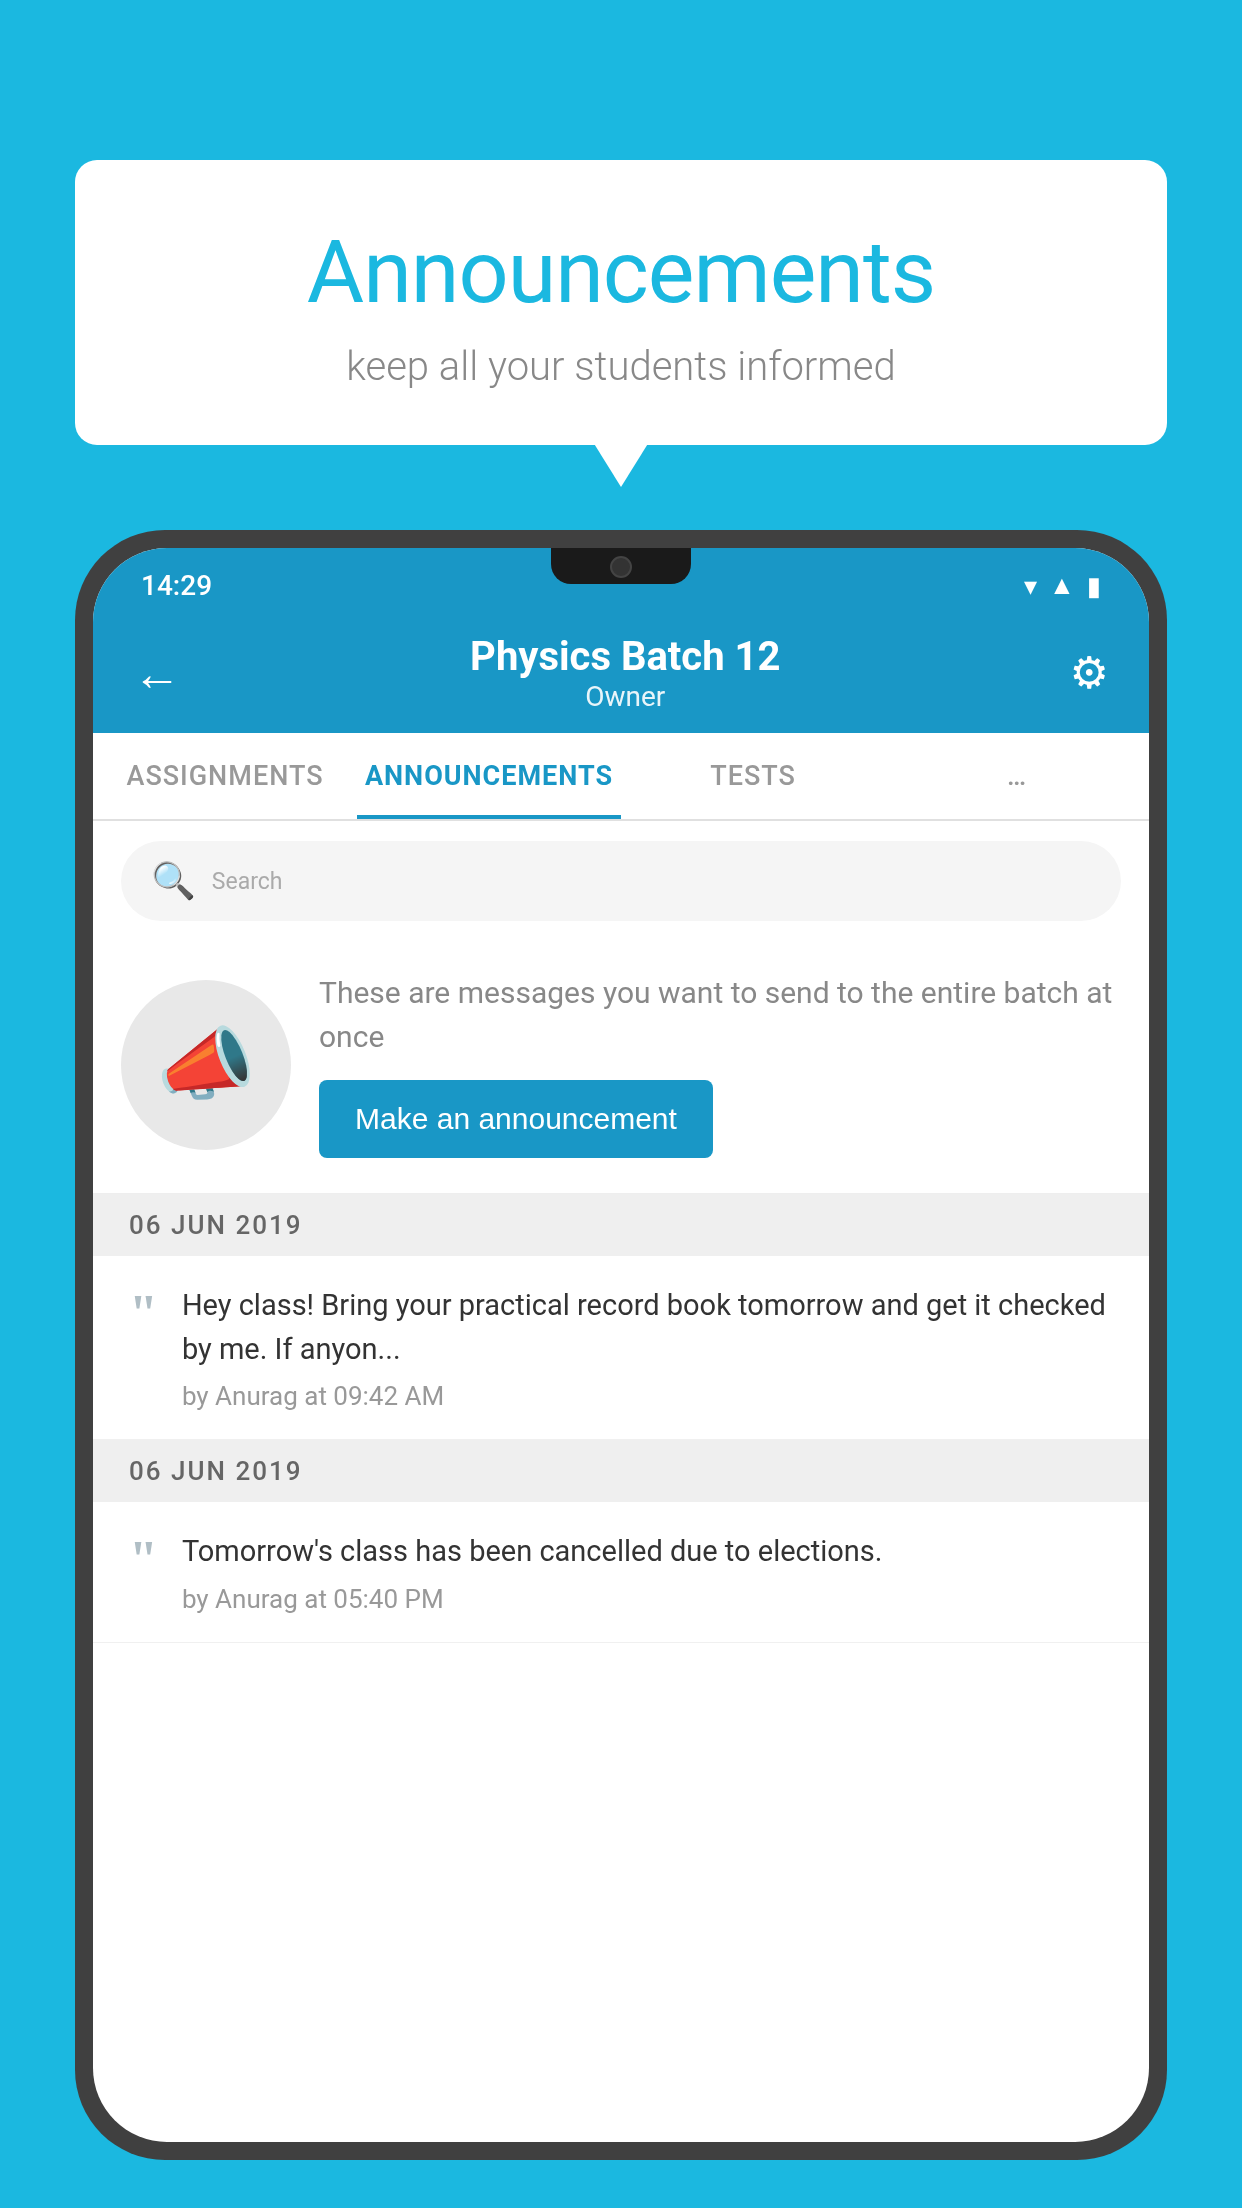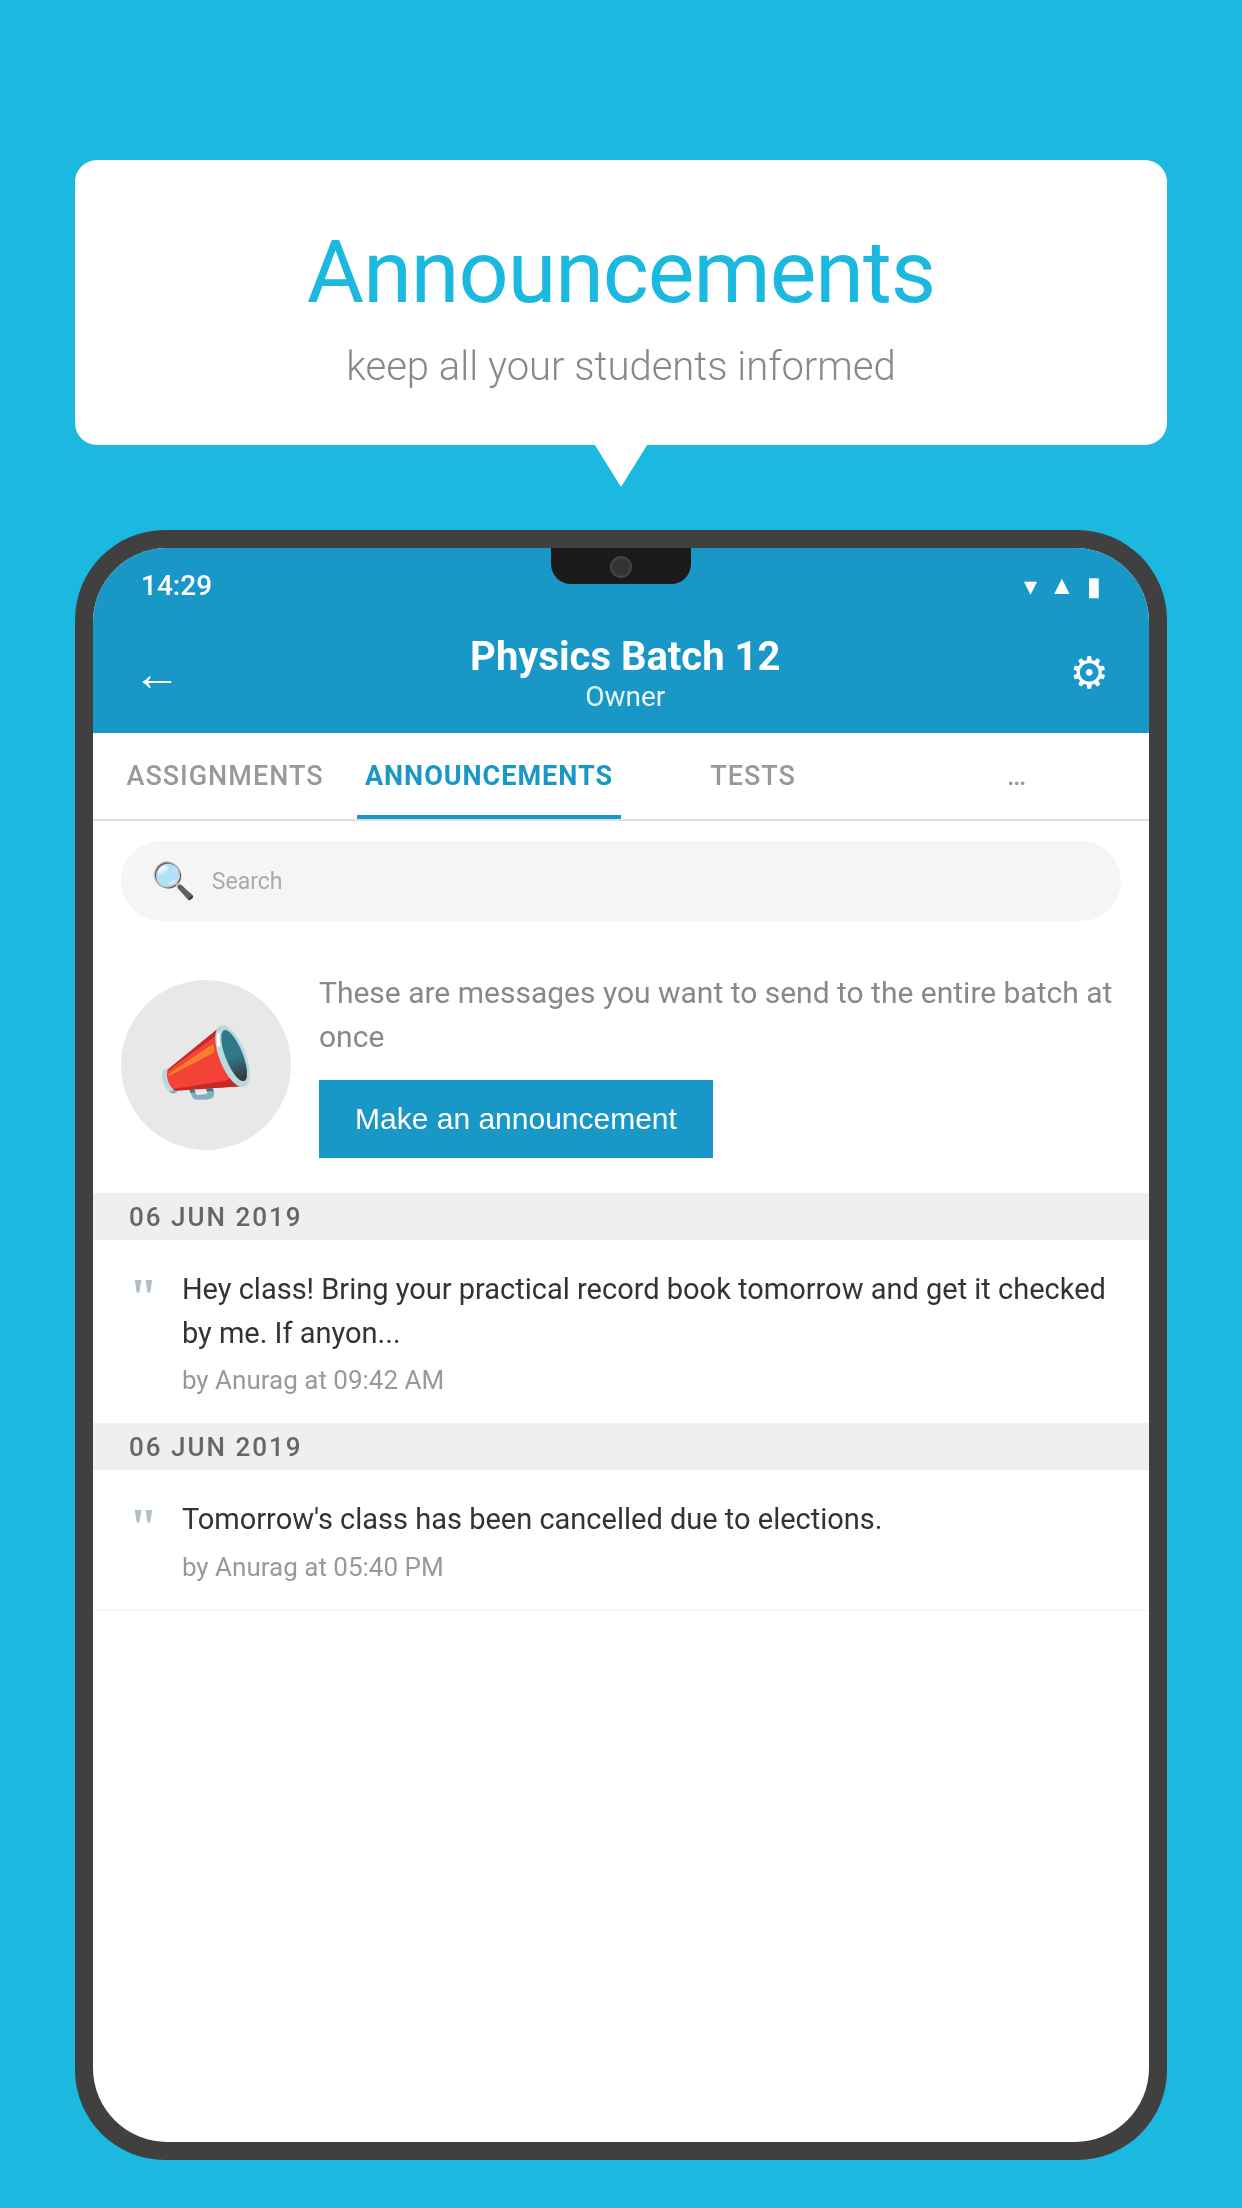--- a/index.html
+++ b/index.html
@@ -275,31 +275,31 @@
       color: #888;
       font-size: 30px;
       line-height: 1.45;
       margin-bottom: 22px;
     }
 
     .make-announcement-btn {
       background: #1997c6;
       color: white;
       border: none;
-      border-radius: 0;
+      border-radius: 8px;
       padding: 22px 36px;
       font-size: 30px;
       font-weight: 500;
       cursor: pointer;
     }
 
     
     .date-divider {
       background: #efefef;
-      padding: 8px 36px;
+      padding: 16px 36px;
       color: #666;
       font-size: 26px;
       font-weight: 500;
       letter-spacing: 2px;
     }
 
     
     .announcement-item {
       background: white;
       padding: 28px 36px;

